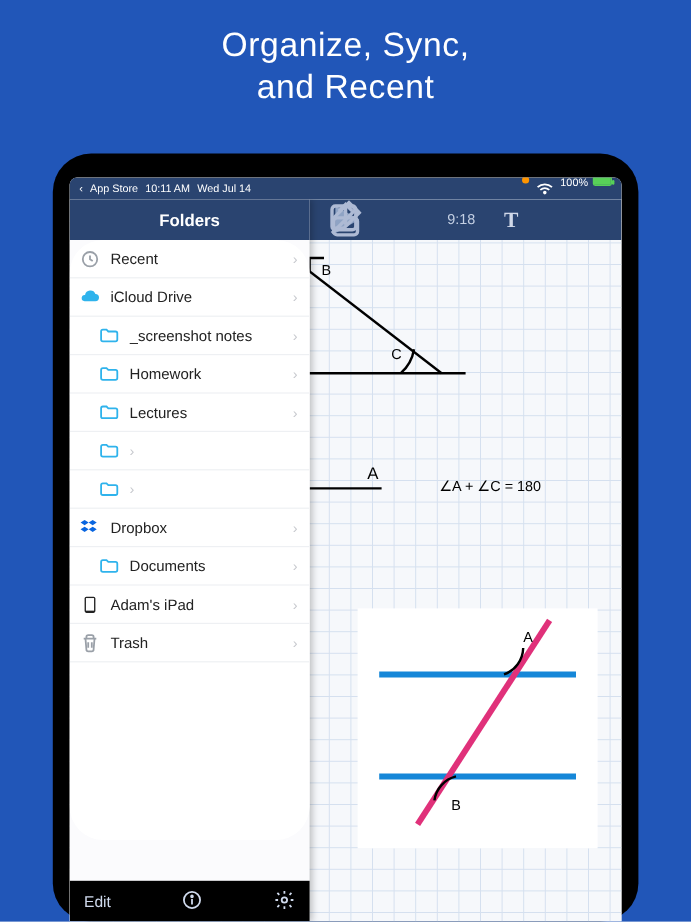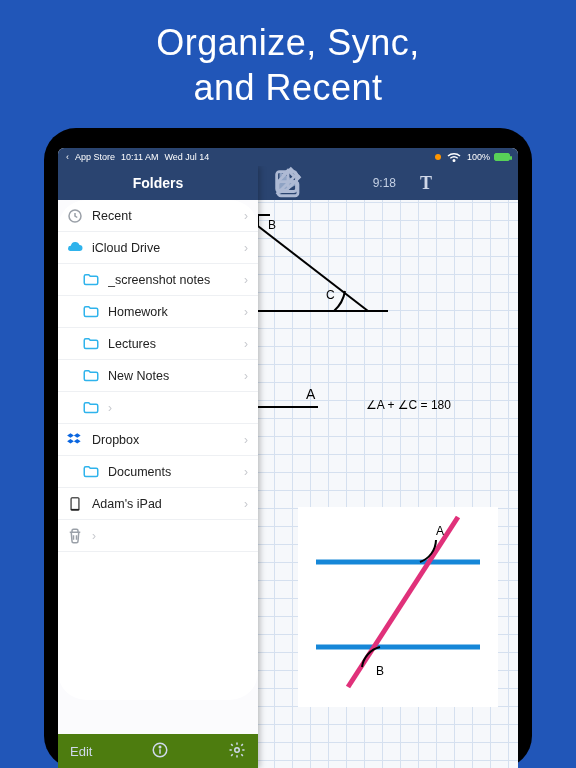--- a/index.html
+++ b/index.html
@@ -8,21 +8,21 @@
     height: 768px;
     background: #2156b8;
     font-family: -apple-system, "Helvetica Neue", Arial, sans-serif;
     overflow: hidden;
     position: relative;
   }
   .hero {
     text-align: center;
     color: #fff;
     font-weight: 300;
-    font-size: 36px;
+    font-size: 28px;
     line-height: 1.25;
     padding-top: 20px;
     letter-spacing: 0.5px;
   }
   .tablet-frame {
     position: absolute;
     left: 44px;
     top: 128px;
     width: 488px;
     height: 640px;
@@ -46,21 +46,21 @@
     background: #2a4470;
     color: #fff;
     font-size: 9px;
     display: flex;
     align-items: center;
     padding: 0 8px;
     flex-shrink: 0;
     gap: 6px;
   }
   .statusbar .left { display:flex; gap:6px; align-items:center; }
-  .statusbar .right { margin-left:auto; display:flex; gap:4px; align-items:center; }
+  .statusbar .right { margin-left:auto; display:flex; gap:4px; }
   .battery { width:16px; height:8px; border:1px solid #58d158; border-radius:2px; position:relative; }
   .battery::after { content:""; position:absolute; right:-3px; top:2px; width:2px; height:4px; background:#58d158; border-radius:1px; }
   .battery::before { content:""; position:absolute; left:0; top:0; width:14px; height:6px; background:#58d158; }
   .dot-orange { width:6px; height:6px; border-radius:50%; background:#ff9500; }
   
   .app {
     flex:1;
     display:flex;
     position:relative;
     overflow:hidden;
@@ -135,21 +135,21 @@
     display:flex;
     align-items:center;
     justify-content:center;
     flex-shrink:0;
   }
   .row.indent .icon-slot { margin-left:16px; }
   .row .label { flex:1; white-space:nowrap; overflow:hidden; text-overflow:ellipsis; }
   .row .chev { color:#c7c9ce; font-size:12px; }
   .sidebar-footer {
     height:34px;
-    background:#4d7c0f;
+    background:#000000;
     color:#cfd9ec;
     display:flex;
     align-items:center;
     padding:0 12px;
     font-size:13px;
     gap:10px;
     flex-shrink:0;
     margin-top:34px;
   }
   .sidebar-footer .spacer { flex:1; }
@@ -299,21 +299,20 @@
               </span>
               <span class="label">Lectures</span>
               <span class="chev">›</span>
             </div>
             <div class="row indent">
               <span class="icon-slot">
                 <svg width="18" height="18" viewBox="0 0 24 24" fill="none" stroke="#2fb3ec" stroke-width="2">
                   <path d="M3 7a2 2 0 0 1 2-2h4l2 2h8a2 2 0 0 1 2 2v7a2 2 0 0 1-2 2H5a2 2 0 0 1-2-2z"></path>
                 </svg>
               </span>
-              <span class="label">New Notes</span>
               <span class="chev">›</span>
             </div>
             <div class="row indent">
               <span class="icon-slot">
                 <svg width="18" height="18" viewBox="0 0 24 24" fill="none" stroke="#2fb3ec" stroke-width="2">
                   <path d="M3 7a2 2 0 0 1 2-2h4l2 2h8a2 2 0 0 1 2 2v7a2 2 0 0 1-2 2H5a2 2 0 0 1-2-2z"></path>
                 </svg>
               </span>
               <span class="chev">›</span>
             </div>
@@ -348,20 +347,21 @@
             <div class="row">
               <span class="icon-slot">
                 <svg width="18" height="18" viewBox="0 0 24 24" fill="none" stroke="#9aa0a8" stroke-width="2">
                   <path d="M5 7h14"></path>
                   <path d="M8 7V5a2 2 0 0 1 2-2h4a2 2 0 0 1 2 2v2"></path>
                   <path d="M7 7l1 12a2 2 0 0 0 2 2h4a2 2 0 0 0 2-2l1-12"></path>
                   <line x1="10" y1="11" x2="10" y2="17"></line>
                   <line x1="14" y1="11" x2="14" y2="17"></line>
                 </svg>
               </span>
+              <span class="label">Trash</span>
               <span class="chev">›</span>
             </div>
           </div>
         <div class="sidebar-footer">
           <span>Edit</span>
           <span class="spacer"></span>
           <span>
             <svg width="18" height="18" viewBox="0 0 24 24" fill="none" stroke="#cfd9ec" stroke-width="2">
                 <circle cx="12" cy="12" r="9"></circle>
                 <line x1="12" y1="11" x2="12" y2="17"></line>

